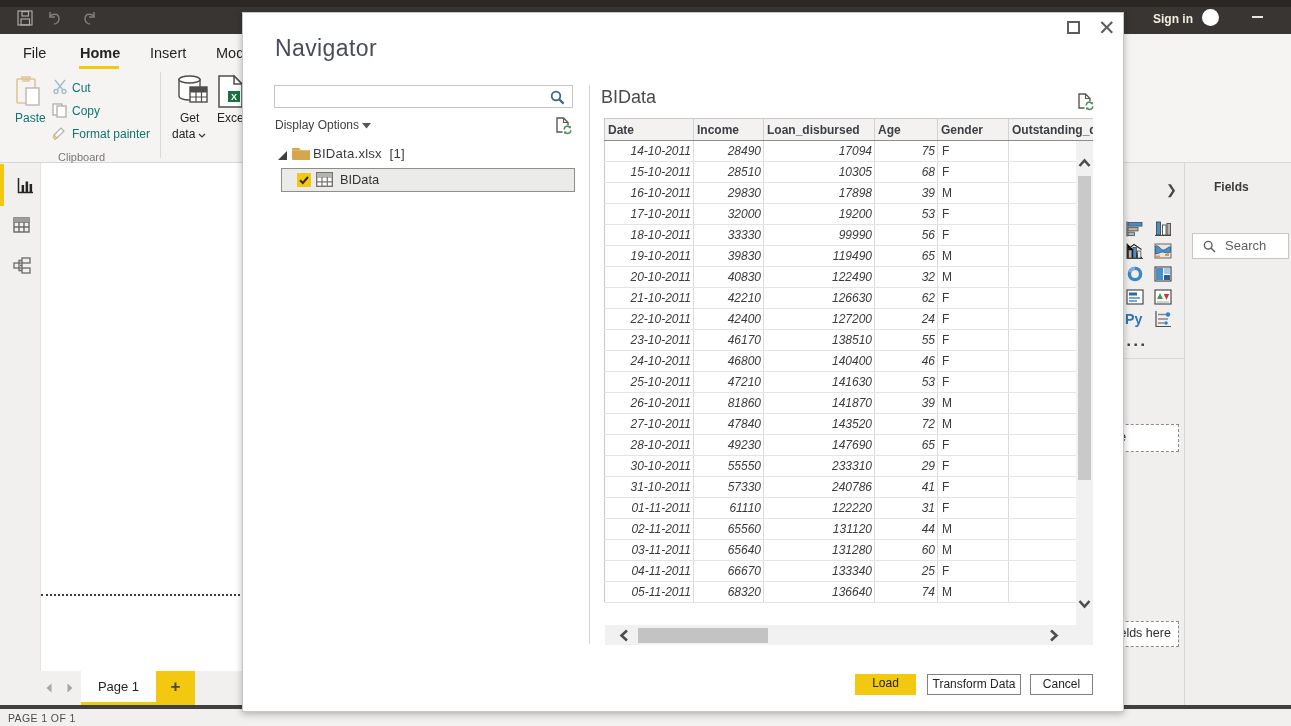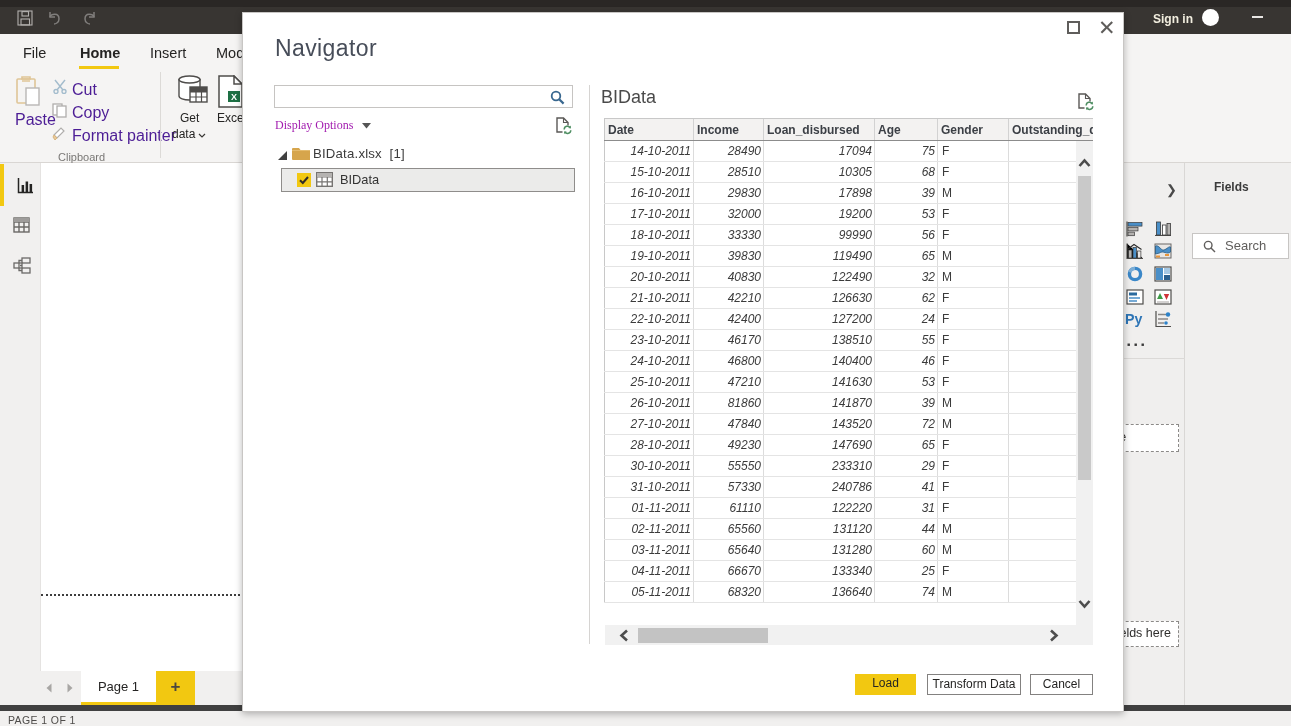--- a/index.html
+++ b/index.html
@@ -9,54 +9,54 @@
 #titlebar{left:0;top:0;width:1291px;height:34px;background:#383532;}
 #titlebar .topstrip{position:absolute;left:0;top:0;width:100%;height:7px;background:#2a2725;}
 .tbicon{position:absolute;top:11px;}
 #signin{right:98px;top:12px;color:#f2eedf;font-size:12px;font-weight:bold;}
 #avatar{right:72px;top:9px;width:17px;height:17px;border-radius:50%;background:#fff;}
 #minim{right:28px;top:16px;width:11px;height:2px;background:#e8e6e4;}
 
 #ribbon{left:0;top:34px;width:1291px;height:129px;background:#f5f4f3;border-bottom:1px solid #d9d6d3;}
 .tab{position:absolute;top:11px;font-size:14.5px;color:#252423;}
 #tab-underline{position:absolute;left:79px;top:32px;width:40px;height:3px;background:#f2c811;}
-.rtxt{position:absolute;font-size:16px;color:#4c1d95;}
+.rtxt{position:absolute;font-size:12px;color:#0f766e;}
 .dtxt{position:absolute;font-size:12px;color:#252423;}
 .grplabel{position:absolute;top:117px;font-size:11px;color:#7a7876;}
 .gsep{position:absolute;top:38px;width:1px;height:86px;background:#dcdad7;}
 
 #rail{left:0;top:163px;width:41px;height:508px;background:#f1f0ef;border-right:1px solid #e5e3e1;}
 #railsel{left:0;top:164px;width:4px;height:42px;background:#f2c811;}
 
 #canvas{left:41px;top:163px;width:1083px;height:508px;background:#fff;}
 #dotline{left:0px;top:431px;width:1083px;height:1px;border-top:2px dotted #3d3d3d;}
 
 #tabbar{left:0;top:671px;width:1291px;height:34px;background:#f1f0ef;}
 #page1tab{position:absolute;left:81px;top:0;width:75px;height:34px;background:#fff;text-align:center;font-size:13px;color:#252423;line-height:32px;}
 #page1tab .yline{position:absolute;left:0;bottom:0;width:100%;height:3px;background:#f2c811;}
 #plustab{position:absolute;left:156px;top:0;width:39px;height:34px;background:#f2c811;color:#4a463f;text-align:center;font-weight:bold;font-size:17px;line-height:32px;}
-#statusbar{left:0;top:705px;width:1291px;height:21px;background:#f1f0ef;border-top:6px solid #404040;font-size:10.5px;color:#4e4c4a;padding:3px 0 0 8px;letter-spacing:.4px;}
+#statusbar{left:0;top:705px;width:1291px;height:21px;background:#f1f0ef;border-top:4px solid #404040;font-size:10.5px;color:#4e4c4a;padding:3px 0 0 8px;letter-spacing:.4px;}
 
 #panels{left:1124px;top:163px;width:167px;height:542px;background:#f0efee;}
 #vizpane{position:absolute;left:0;top:0;width:61px;height:542px;border-right:1px solid #d9d7d5;}
 #vizchev{position:absolute;left:42px;top:19px;font-size:13px;color:#4a4a4a;}
 .vicon{position:absolute;width:18px;height:16px;}
 #vizdots{position:absolute;left:3px;top:178px;font-size:5px;color:#3a3a3a;letter-spacing:4px;}
 #vizsep{position:absolute;left:0;top:195px;width:61px;height:1px;background:#dbd9d7;}
 .well{position:absolute;background:#fff;border:1px dashed #8c8a88;}
 .welltxt{position:absolute;font-size:12.5px;color:#2f2e2d;white-space:nowrap;}
 #fieldstitle{position:absolute;left:73px;top:17px;font-size:12px;font-weight:bold;color:#3b3b3b;margin-left:17px;}
 #fsearch{position:absolute;left:68px;top:70px;width:97px;height:26px;background:#fff;border:1px solid #c7c5c3;font-size:13px;color:#605e5c;line-height:24px;}
 
 #dialog{left:242px;top:12px;width:882px;height:700px;background:#fff;box-shadow:0 2px 7px rgba(0,0,0,.28);border:1px solid #c8c6c4;}
 #dlgtitle{position:absolute;left:32px;top:22px;font-size:23px;color:#474d59;letter-spacing:.4px;}
 #maxbtn{position:absolute;left:824px;top:8px;width:13px;height:13px;border:2px solid #5f5d5b;}
 #closebtn{position:absolute;left:855px;top:3px;font-size:21px;color:#5f5d5b;}
 #dsearch{position:absolute;left:31px;top:72px;width:299px;height:23px;border:1px solid #c6c4c2;background:#fff;}
-#dispopt{position:absolute;left:32px;top:105px;font-size:12px;color:#a21caf;font-family:Liberation Serif, serif;}
+#dispopt{position:absolute;left:32px;top:105px;font-size:12px;color:#404040;}
 #selrow{position:absolute;left:38px;top:155px;width:294px;height:24px;background:#ebebea;border:1px solid #8f8d8b;}
 #dvsep{position:absolute;left:346px;top:72px;width:1px;height:559px;background:#d6d4d2;}
 #ptitle{position:absolute;left:358px;top:74px;font-size:18px;color:#4a4a4a;}
 
 #ptable{position:absolute;left:361px;top:105px;width:488px;border-collapse:collapse;table-layout:fixed;}
 #ptable th{background:#f3f2f1;font-size:12px;font-weight:bold;color:#3b3f45;text-align:left;padding:0 0 0 3px;height:22px;border-left:1px solid #d2d2d2;border-top:1px solid #c8c8c8;border-bottom:1px solid #8c8c8c;white-space:nowrap;overflow:hidden;}
 #ptable td{font-size:12px;color:#3b3b3b;height:21px;padding:0;border-left:1px solid #dcdcdc;border-bottom:1px solid #e4e4e4;white-space:nowrap;overflow:hidden;}
 #ptable td.r{text-align:right;padding-right:2px;}
 #ptable .it{font-style:italic;}
 #ptable td.g{padding-left:4px;}

